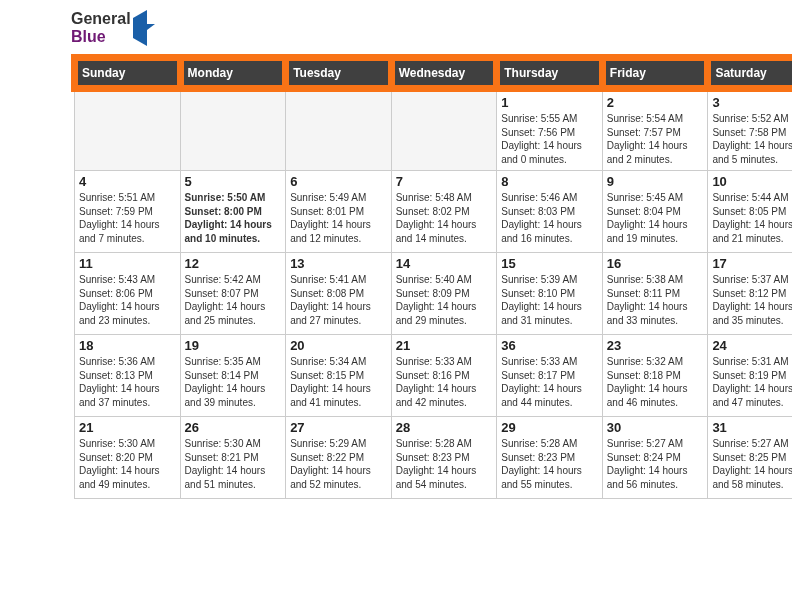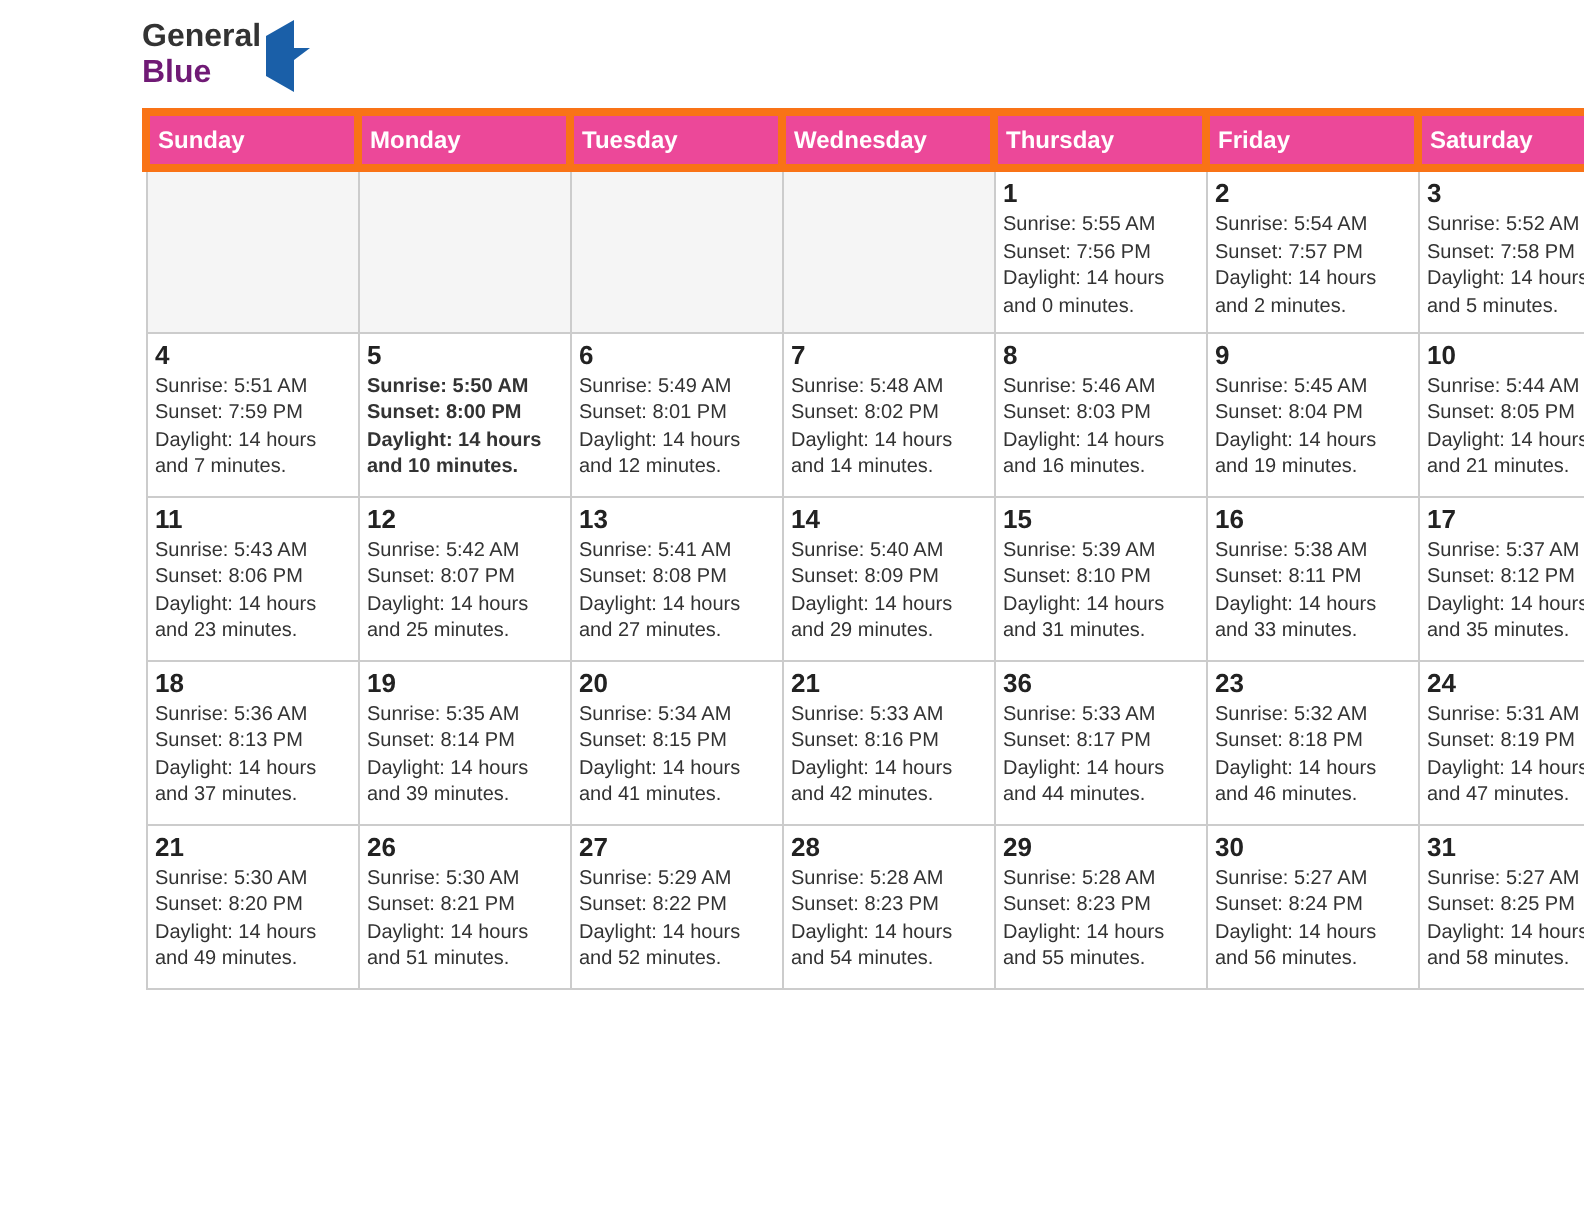--- a/index.html
+++ b/index.html
@@ -36,27 +36,27 @@
     .subtitle {
       font-size: 14px;
       color: #333;
     }
     .calendar {
       width: 100%;
       border-collapse: collapse;
       font-size: 11px;
     }
     .calendar th {
-      background-color: #ec4899;
+      background-color: #404040;
       color: white;
       padding: 5px 4px;
       text-align: left;
       font-size: 12px;
       font-weight: bold;
-      border: 4px solid #f97316;
+      border: 7px solid #f97316;
     }
     .calendar td {
       border: 1px solid #ccc;
       padding: 3px 4px;
       vertical-align: top;
       width: calc(100% / 7);
       height: 82px;
       background: #fff;
     }
     .calendar td.empty {

